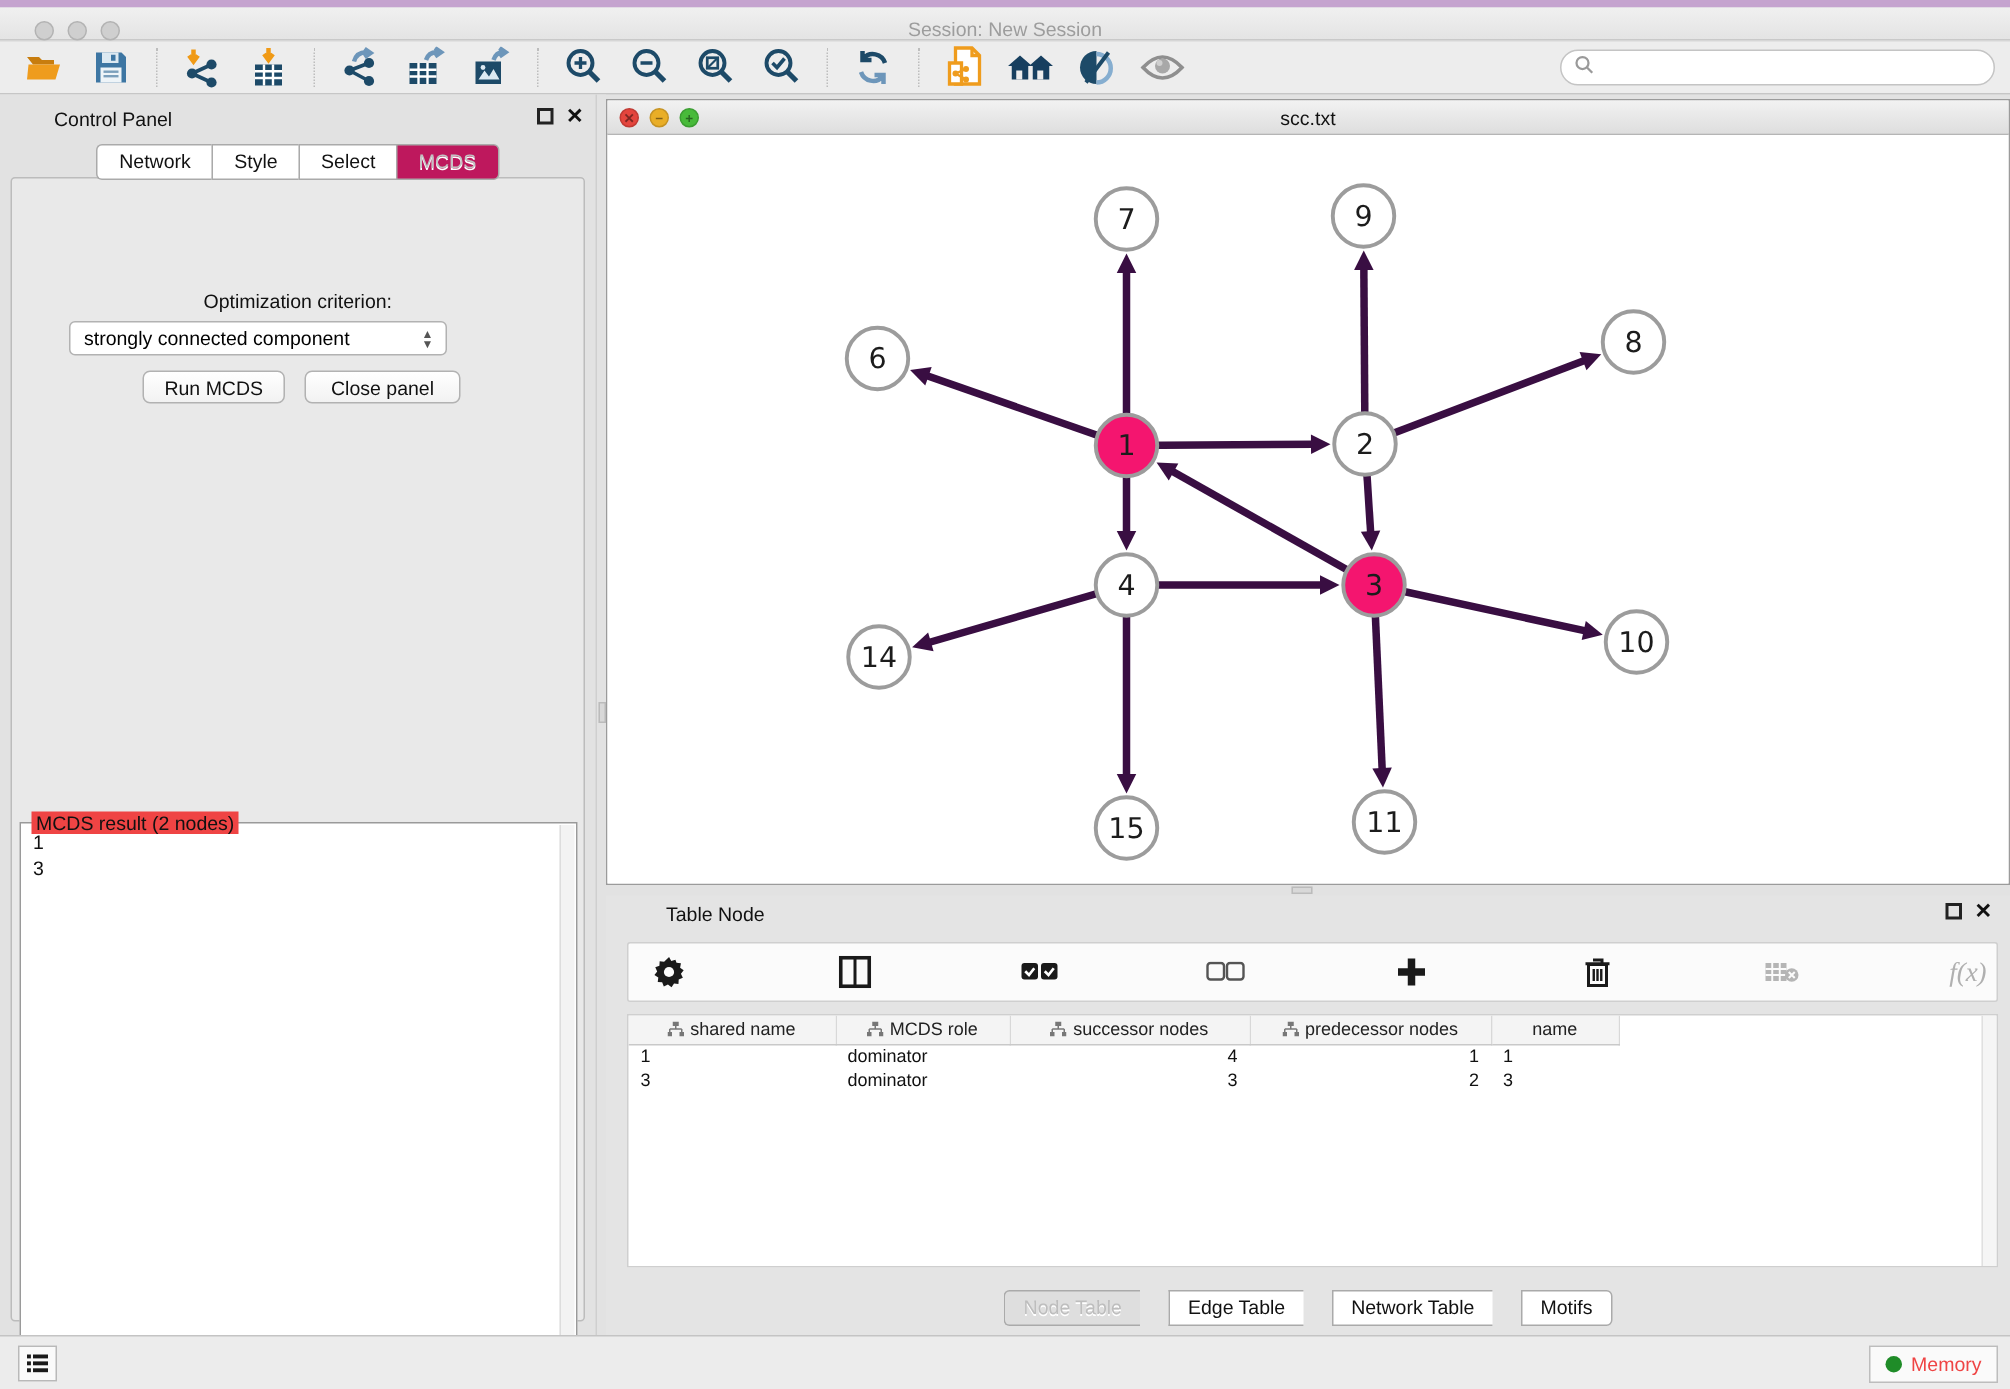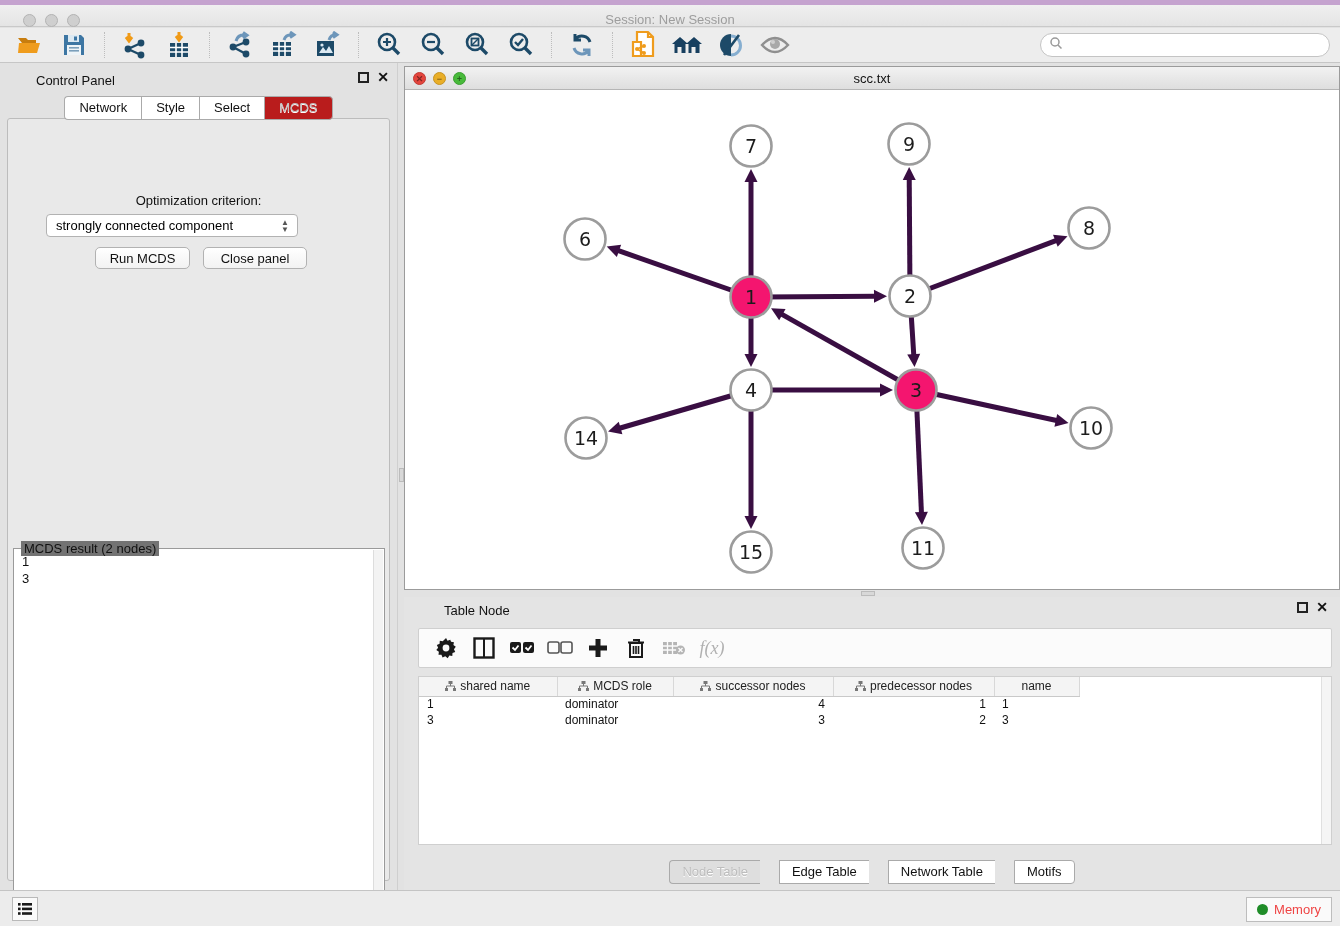--- a/index.html
+++ b/index.html
@@ -23,28 +23,28 @@
   .control-panel { position:absolute; left:0; top:63px; width:397px; height:827px; background:#e2e2e2; }
   .cp-titlebar { position:absolute; left:0; top:8px; width:100%; height:20px; }
   .panel-title { font-size:13px; color:#111; padding-left:12px;margin-left:24px; }
   .panel-icons { position:absolute; right:8px; top:1px; display:flex; gap:8px; }
   .float-icon { width:11px; height:11px; border:2px solid #222; display:inline-block; }
   .close-icon { font-size:14px; font-weight:bold; color:#111; line-height:11px; }
   .cp-tabs { position:absolute; left:0; top:33px; width:100%; display:flex; justify-content:center; z-index:3; }
   .tabseg { border:1px solid #aaa; border-right:none; background:#fff; font-size:13px; padding:3px 14px 4px; color:#111; cursor:pointer; }
   .tabseg:first-child { border-radius:4px 0 0 4px; }
   .tabseg:last-child { border-right:1px solid #aaa; border-radius:0 4px 4px 0; }
-  .tabseg.ghost { background:#b91c1c; color:#c2c2c2; text-shadow:0 1px 0 #fff; }
+  .tabseg.ghost { background:#be185d; color:#c2c2c2; text-shadow:0 1px 0 #fff; }
   .cp-content { position:absolute; left:7px; top:55px; width:383px; height:763px; background:#e9e9e9; border:1px solid #bcbcbc; border-radius:3px; }
   .opt-label { position:absolute; left:0; top:74px; width:100%; text-align:center; font-size:13px; color:#111; }
   .criterion-select { position:absolute; left:38px; top:95px; width:252px; height:23px; background:#fff; border:1px solid #b2b2b2; border-radius:4px; font-size:13px; display:flex; align-items:center; padding-left:9px; cursor:pointer; }
   .stepper { position:absolute; right:6px; top:2px; width:12px; height:18px; display:flex; flex-direction:column; align-items:center; justify-content:center; color:#555; font-size:8px; line-height:7px; }
   .cp-btn { position:absolute; height:22px; background:linear-gradient(#ffffff,#f2f2f2); border:1px solid #b2b2b2; border-radius:5px; font-size:13px; color:#111; display:flex; align-items:center; justify-content:center; cursor:pointer; font-family:"Liberation Sans",sans-serif; }
   .mcds-fieldset { position:absolute; left:5px; top:429px; width:372px; height:378px; border:1px solid #9a9a9a; background:#fff; }
-  .mcds-legend { position:absolute; left:7px; top:-8px; background:#737373; font-size:13px; color:#111; padding:0 3px; }
+  .mcds-legend { position:absolute; left:7px; top:-8px; background:#ef4444; font-size:13px; color:#111; padding:0 3px; }
   .mcds-text { position:absolute; left:2px; top:4px; right:12px; bottom:2px; font-size:13px; color:#111; white-space:pre; padding-left:6px; line-height:17px; }
   .mcds-scroll { position:absolute; right:1px; top:1px; width:10px; bottom:1px; background:#f3f3f3; border-left:1px solid #ddd; }
 
   
   .v-splitter { position:absolute; left:397px; top:63px; width:7px; height:827px; background:#e2e2e2; border-left:1px solid #cfcfcf; }
   .v-handle { position:absolute; left:1px; top:405px; width:5px; height:14px; background:#d8d8d8; border:1px solid #bbb; }
   .h-splitter { position:absolute; left:404px; top:590px; width:936px; height:7px; background:#e2e2e2; }
   .h-handle { position:absolute; left:457px; top:1px; width:14px; height:5px; background:#d8d8d8; border:1px solid #bbb; }
 
   
@@ -53,21 +53,21 @@
   .net-title { position:absolute; top:4px; width:100%; text-align:center; font-size:13px; color:#111; }
   .traffic { position:absolute; top:5px; width:13px; height:13px; border-radius:50%; font-size:9px; font-weight:bold; color:rgba(0,0,0,0.45); text-align:center; line-height:13px; cursor:pointer; }
   .t-red { left:8px; background:#e4453d; border:1px solid #c03a33; }
   .t-yellow { left:28px; background:#e9ae27; border:1px solid #c69322; }
   .t-green { left:48px; background:#48ba3a; border:1px solid #3b9e31; }
   .net-canvas { position:absolute; left:0; top:23px; width:934px; height:499px; background:#fff; }
 
   
   .table-panel { position:absolute; left:404px; top:597px; width:936px; height:293px; background:#e4e4e4; }
   .tp-titlebar { position:absolute; left:0; top:4px; width:100%; height:20px; }
-  .tp-toolbar { position:absolute; left:14px; top:31px; width:914px; height:40px; background:#fbfbfb; border:1px solid #cfcfcf; border-radius:2px; display:flex; align-items:center; padding-left:8px; }
+  .tp-toolbar { position:absolute; left:14px; top:31px; width:914px; height:40px; background:#fbfbfb; border:1px solid #cfcfcf; border-radius:2px; display:flex; align-items:center; padding-left:8px;justify-content:space-between; }
   .tp-btn { width:38px; height:34px; display:flex; align-items:center; justify-content:center; cursor:pointer; }
   .tp-btn.disabled { cursor:default; }
   .fx { font-family:"Liberation Serif",serif; font-style:italic; font-size:18px; color:#b0b0b0; }
   .tbl-wrap { position:absolute; left:14px; top:79px; width:914px; height:169px; background:#fff; border:1px solid #cfcfcf; overflow:hidden; }
   .tbl-scroll { position:absolute; right:0; top:0; width:10px; height:100%; background:#f5f5f5; border-left:1px solid #e0e0e0; }
   table.grid { border-collapse:collapse; font-size:12px; }
   table.grid th { background:#f4f4f4; font-weight:normal; color:#222; border-right:1px solid #d8d8d8; border-bottom:1px solid #c9c9c9; height:19px; text-align:center; position:relative; }
   table.grid th .hier { margin-right:4px; vertical-align:-1px; }
   table.grid td { height:16px; color:#111; padding:0 8px; }
   .tp-tabs { position:absolute; left:0; bottom:6px; width:100%; display:flex; justify-content:center;gap:19px; }

